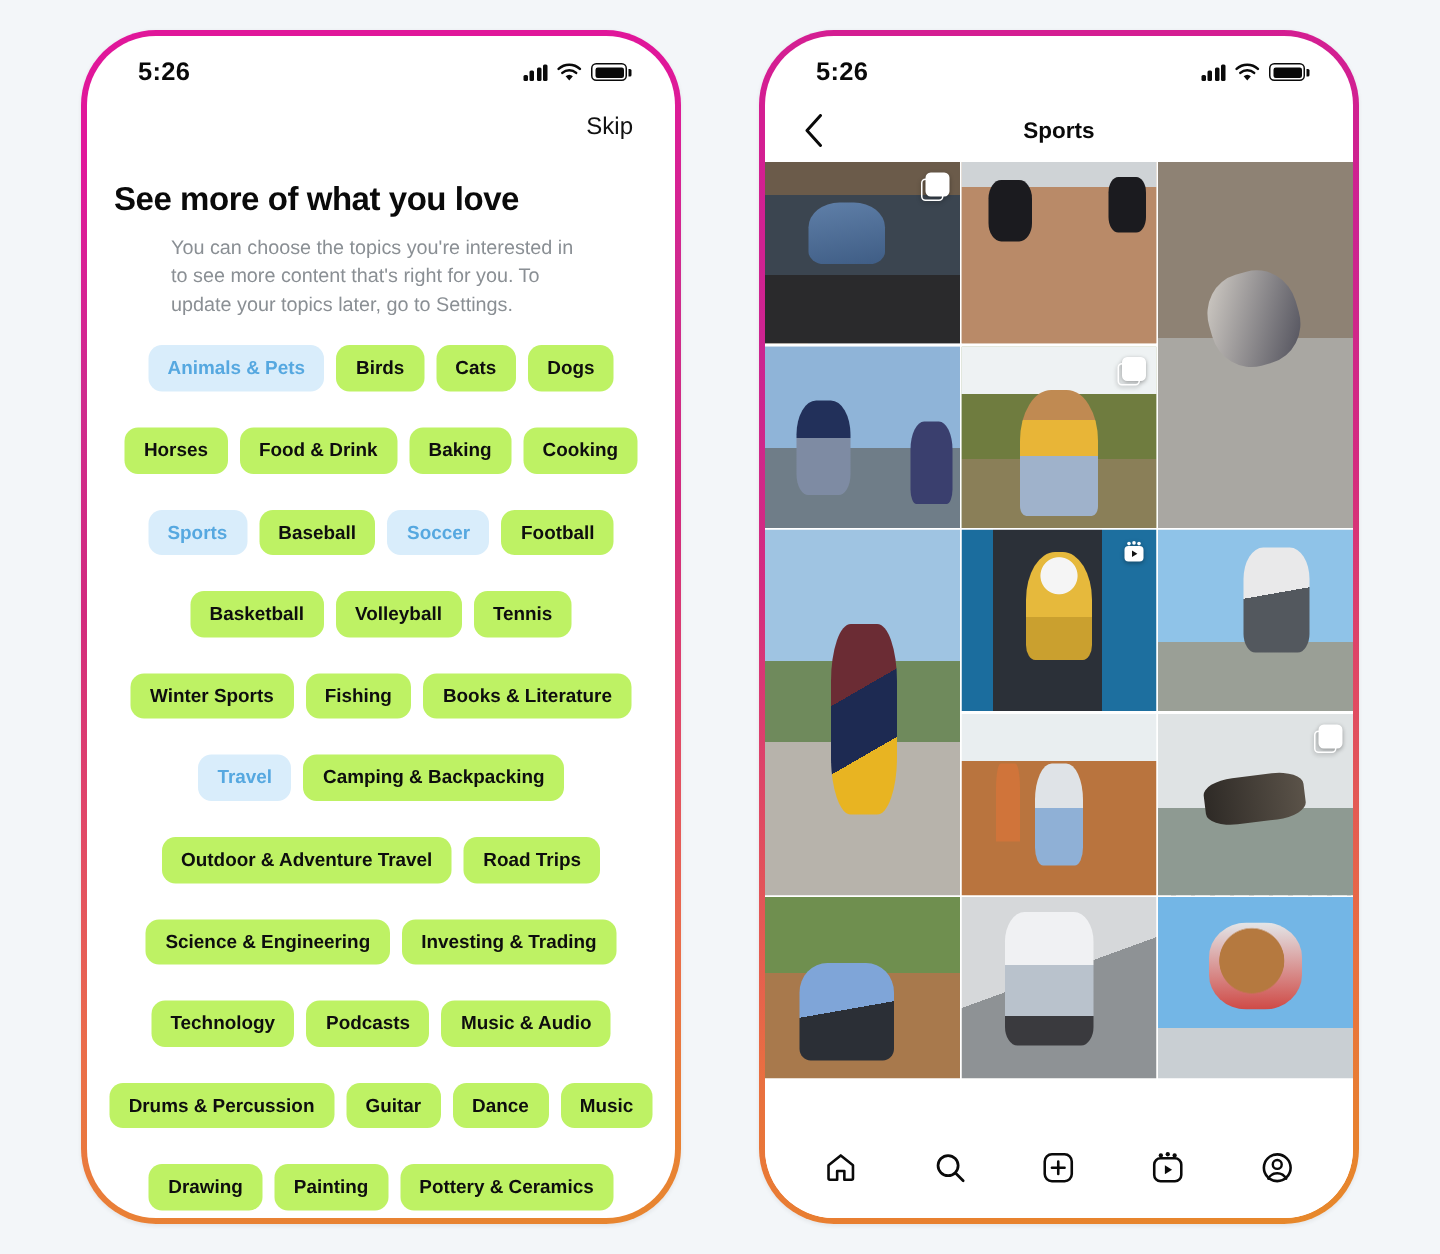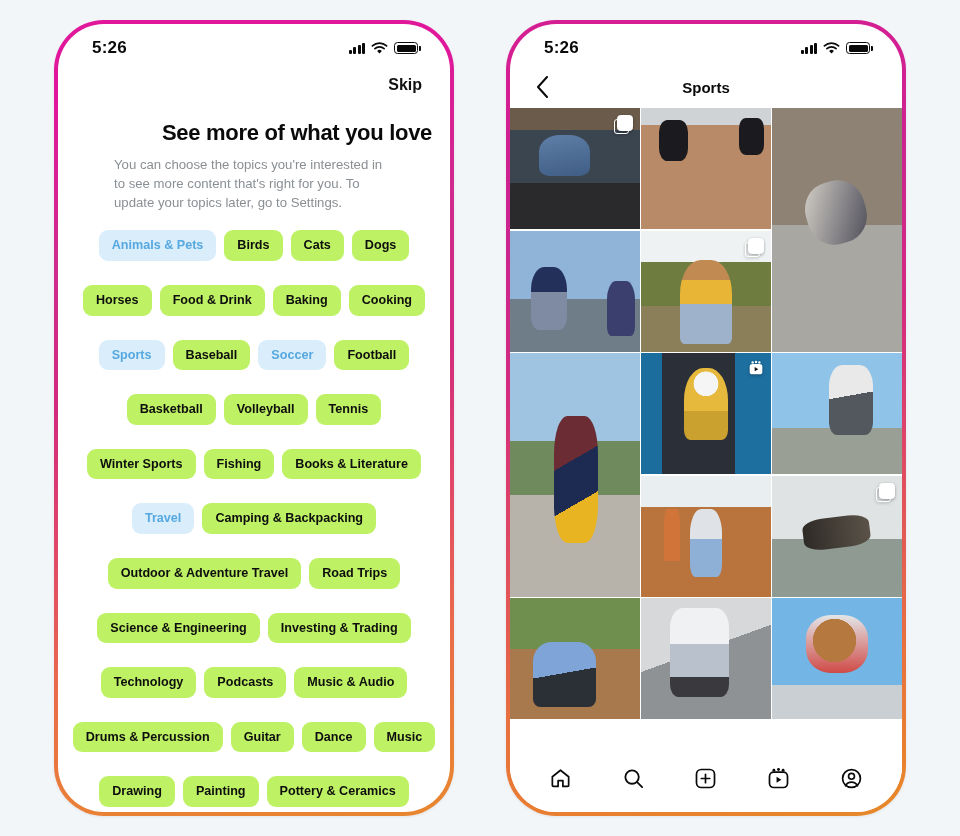--- a/index.html
+++ b/index.html
@@ -102,24 +102,23 @@
     flex: 0 0 auto;
   }
   .skip-btn {
     font-size: 16px;
     color: #111;
     background: none;
     border: none;
     font-family: inherit;
     cursor: pointer;
     padding: 4px 2px;
-    font-weight: bold;
   }
   .headline {
-    text-align: right;
+    text-align: left;
     font-size: 22px;
     font-weight: 700;
     color: #0a0a0a;
     letter-spacing: -.3px;
     margin-top: 22px;
     padding: 0 18px;
   }
   .subhead {
     font-size: 13.2px;
     line-height: 1.45;

